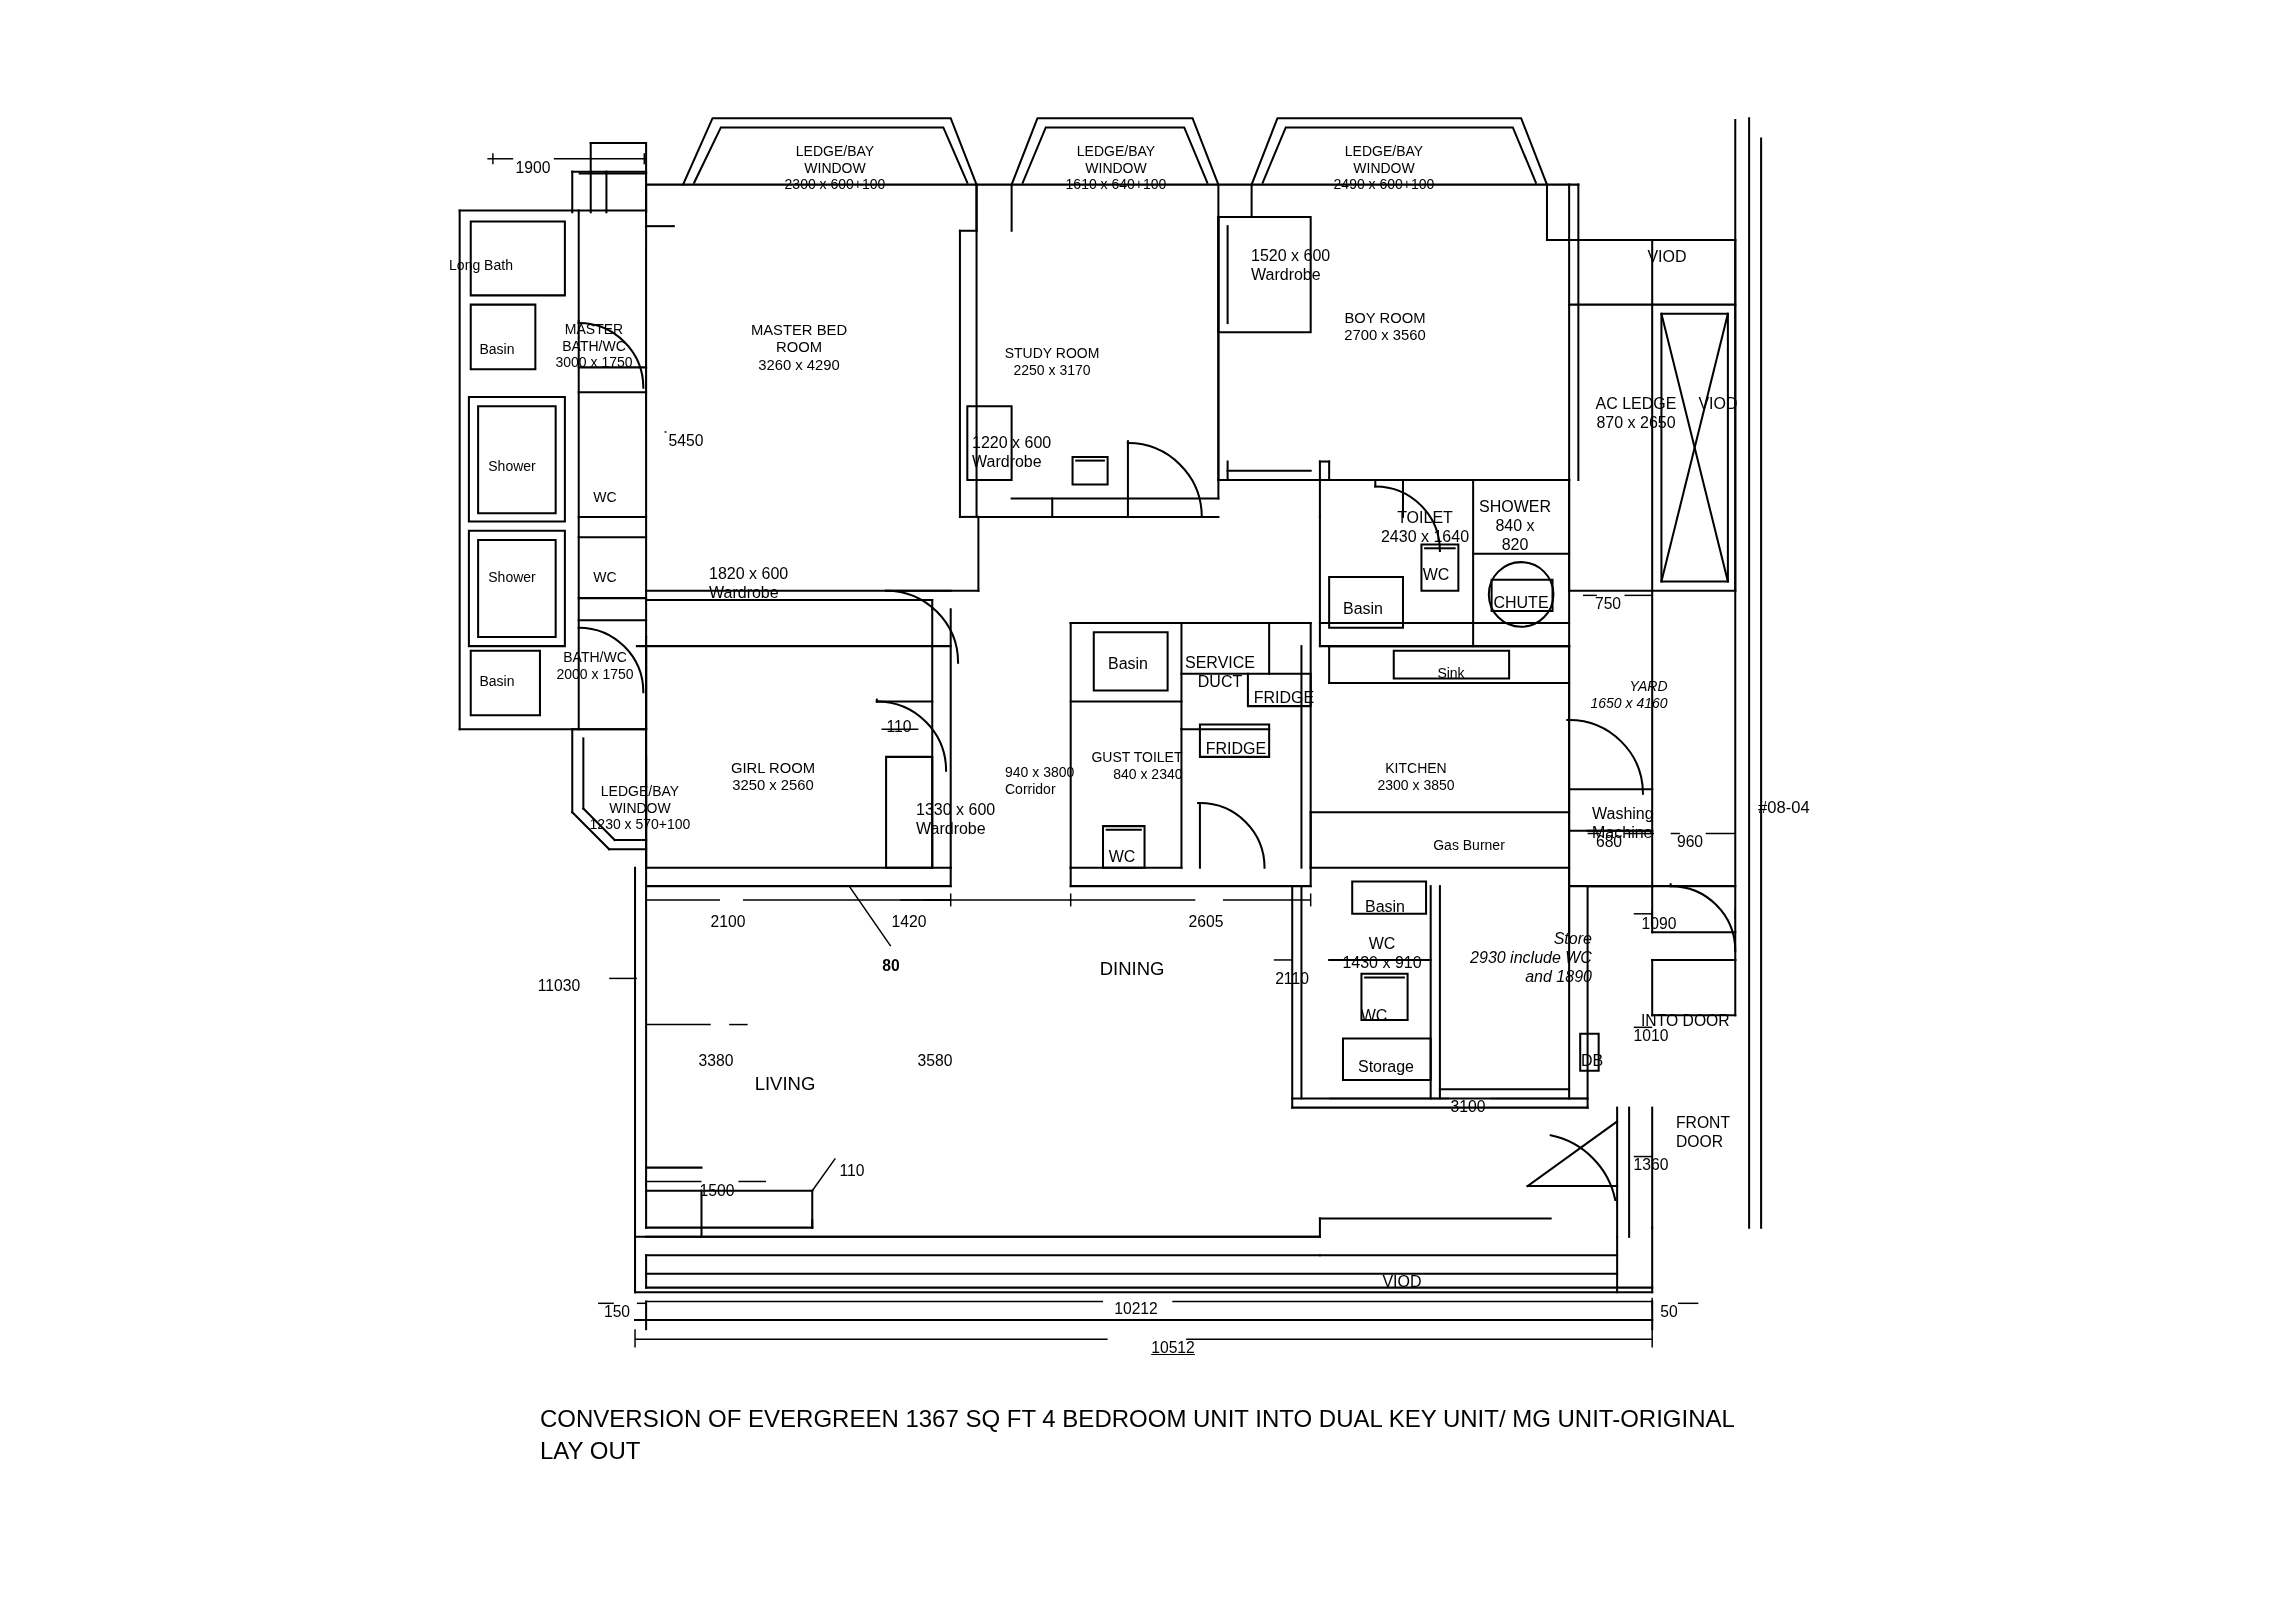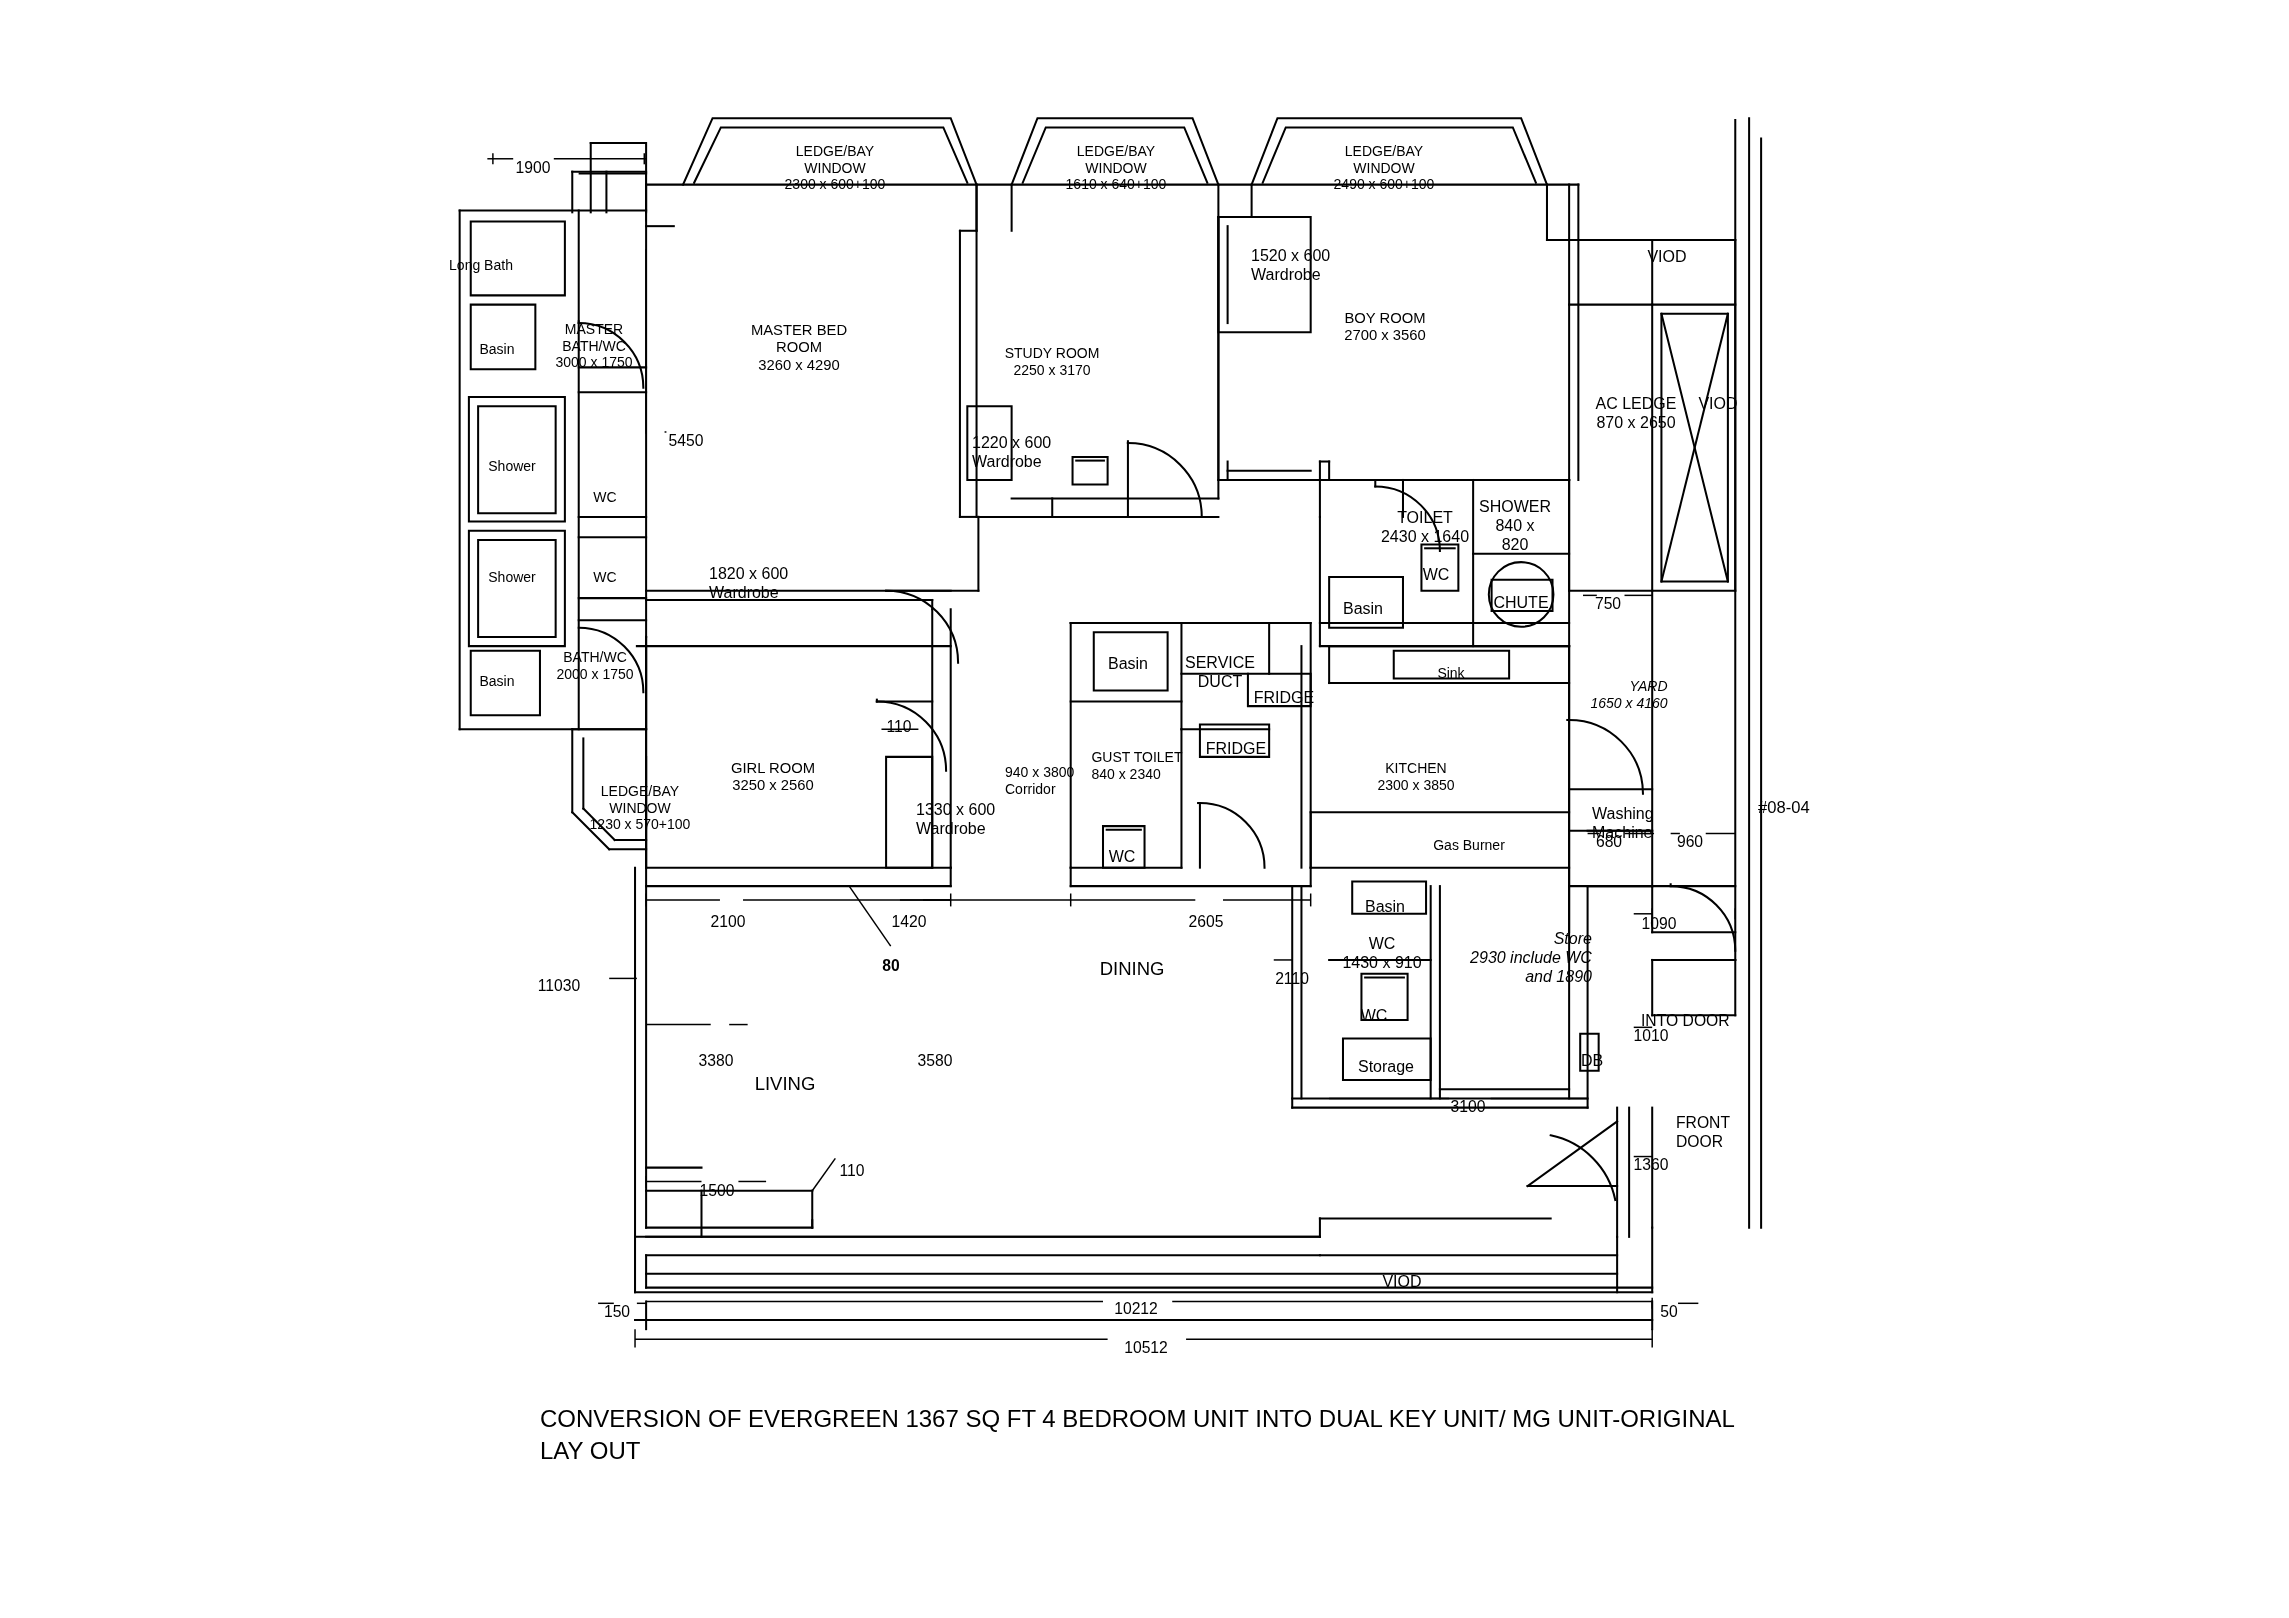--- a/index.html
+++ b/index.html
@@ -382,21 +382,21 @@
     <div class="lbl t14 c" style="left: 1436px; top: 566px; text-align: center;">WC</div>
     <div class="lbl t14 c" style="left: 1363px; top: 600px; text-align: center;">Basin</div>
     <div class="lbl t14 c" style="left: 1521px; top: 594px; text-align: center;">CHUTE</div>
     <div class="lbl t15 c" style="left: 1629px; top: 678px; text-align: right; font-style: italic;">YARD
 1650 x 4160</div>
     <div class="lbl t14 c" style="left: 1128px; top: 655px; text-align: center;">Basin</div>
     <div class="lbl t14 c" style="left: 1220px; top: 654px; text-align: center;">SERVICE
 DUCT</div>
     <div class="lbl t14 c" style="left: 1284px; top: 689px; text-align: center;">FRIDGE</div>
     <div class="lbl t15 c" style="left: 1451px; top: 665px; text-align: center;">Sink</div>
-    <div class="lbl t15 c" style="left: 1137px; top: 749px; text-align: left;">GUST TOILET
+    <div class="lbl t15 c" style="left: 1137px; top: 749px; text-align: right;">GUST TOILET
 840 x 2340</div>
     <div class="lbl t14 c" style="left: 1236px; top: 740px; text-align: center;">FRIDGE</div>
     <div class="lbl t15 c" style="left: 1416px; top: 760px; text-align: center;">KITCHEN
 2300 x 3850</div>
     <div class="lbl t16 c" style="left: 773px; top: 760px; text-align: center;">GIRL ROOM
 3250 x 2560</div>
     <div class="lbl t15 c" style="left: 640px; top: 783px; text-align: center;">LEDGE/BAY
 WINDOW
 1230 x 570+100</div>
     <div class="lbl t14" style="left: 916px; top: 801px;">1330 x 600
@@ -438,19 +438,19 @@
     <div class="lbl dim c" style="left: 559px; top: 977px;">11030</div>
     <div class="lbl dim c" style="left: 716px; top: 1052px;">3380</div>
     <div class="lbl dim c" style="left: 935px; top: 1052px;">3580</div>
     <div class="lbl dim c" style="left: 1468px; top: 1098px;">3100</div>
     <div class="lbl dim c" style="left: 1651px; top: 1156px;">1360</div>
     <div class="lbl dim c" style="left: 717px; top: 1182px;">1500</div>
     <div class="lbl dim c" style="left: 852px; top: 1162px;">110</div>
     <div class="lbl dim c" style="left: 617px; top: 1303px;">150</div>
     <div class="lbl dim c" style="left: 1136px; top: 1300px;">10212</div>
     <div class="lbl dim c" style="left: 1669px; top: 1303px;">50</div>
-    <div class="lbl dim c" style="left: 1146px; top: 1339px;">10512</div>
+    <div class="lbl dim c" style="left: 1173px; top: 1339px; text-decoration: underline;">10512</div>
   </div>
 
 <div id="title">CONVERSION OF EVERGREEN 1367 SQ FT 4 BEDROOM UNIT INTO DUAL KEY UNIT/ MG UNIT-ORIGINAL
 LAY OUT</div>
 <div class="lbl t18" style="left:1758px;top:798px;">#08-04</div>
 
 
 </body></html>

